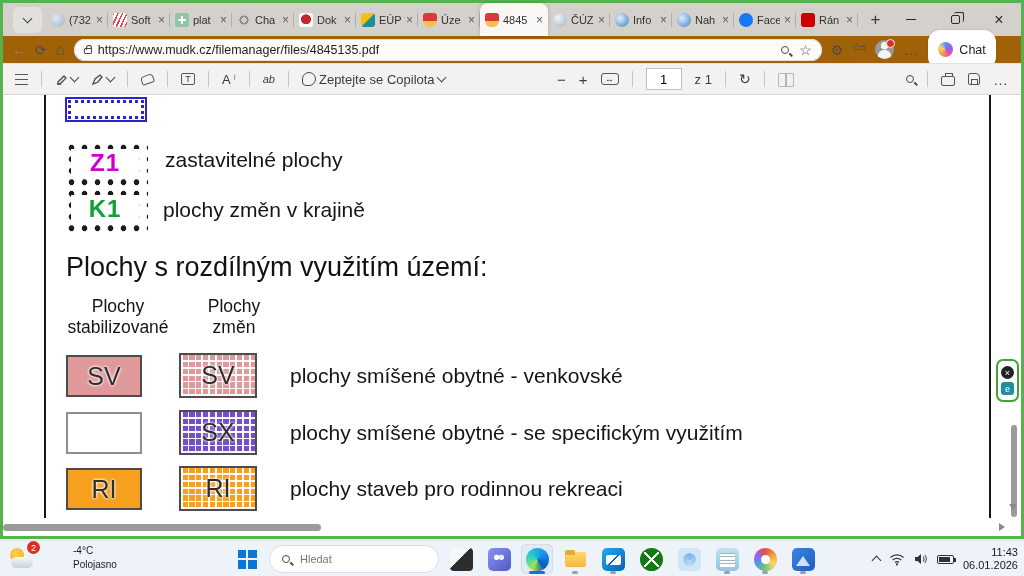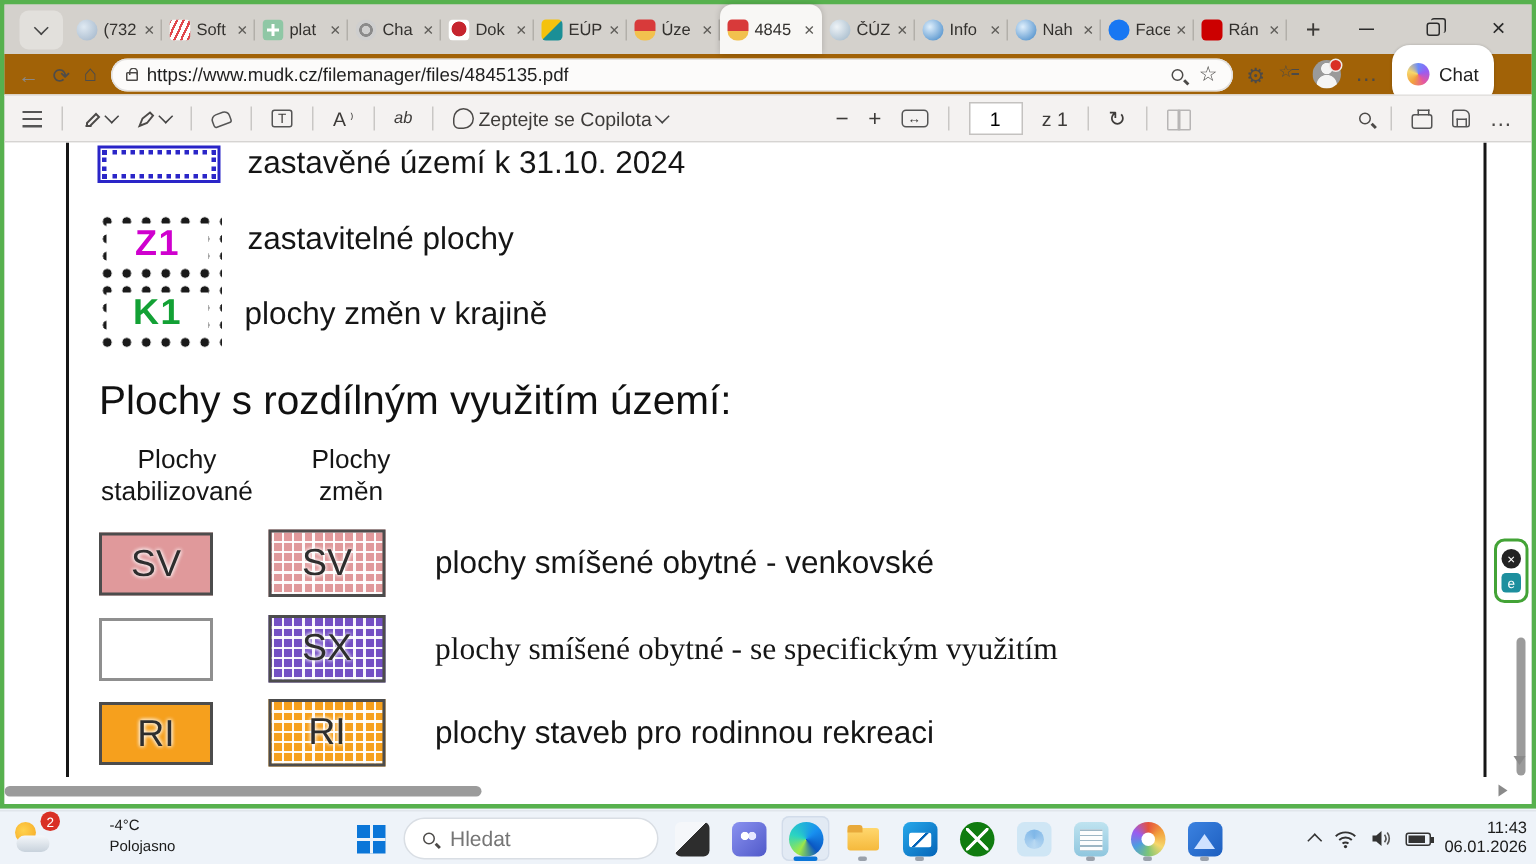--- a/index.html
+++ b/index.html
@@ -150,21 +150,21 @@
     color:#fff;font-size:9px;display:flex;align-items:center;justify-content:center;z-index:2;}
   .wtxt{font-size:10px;color:#1b1b1b;line-height:14px;margin-left:28px;}
   .tb-center{position:absolute;left:231px;top:3px;display:flex;align-items:center;gap:6px;}
   .startbtn{width:32px;height:30px;border:none;background:transparent;display:flex;align-items:center;justify-content:center;cursor:pointer;}
   .win-logo{width:19px;height:19px;background:#0b76d8;position:relative;}
   .win-logo::after{content:"";position:absolute;inset:0;
     background:linear-gradient(90deg,transparent 0 8.5px,#eef3f9 8.5px 10.5px,transparent 10.5px),
                linear-gradient(0deg,transparent 0 8.5px,#eef3f9 8.5px 10.5px,transparent 10.5px);}
   .tb-search{width:170px;height:28px;border-radius:14px;border:1px solid #d9dee4;background:#fff;
     display:flex;align-items:center;gap:8px;padding:0 12px;cursor:pointer;}
-  .tb-search input{border:none;outline:none;font-size:14px;width:110px;font-family:inherit;background:transparent;color:#ec4899;}
+  .tb-search input{border:none;outline:none;font-size:11px;width:110px;font-family:inherit;background:transparent;color:#ec4899;}
   .app{width:32px;height:30px;border:none;background:transparent;position:relative;display:flex;align-items:center;justify-content:center;cursor:pointer;padding:0;}
   .app.active-app{background:#e2eaf4;border-radius:5px;box-shadow:inset 0 0 0 1px #d2dcea;}
   .ic{width:23px;height:23px;border-radius:5px;}
   .ic-taskview{background:linear-gradient(135deg,#f5f7fa 0 45%,#2d2d2d 45% 100%);border-radius:4px;}
   .ic-teams{background:linear-gradient(135deg,#8a92f0,#5059c9);position:relative;}
   .ic-teams::after{content:"";position:absolute;left:5px;top:6px;width:12px;height:11px;border-radius:3px;
     background:radial-gradient(circle at 30% 30%,#fff 0 2.5px,transparent 3px),radial-gradient(circle at 70% 30%,#e6e8ff 0 2.5px,transparent 3px);}
   .ic-edge{border-radius:50%;background:conic-gradient(from 210deg,#9ee847,#2bd4c2 22%,#1890f0 55%,#0a57c2 80%,#9ee847);}
   .ic-folder{position:relative;background:transparent;}
   .ic-folder::before{content:"";position:absolute;left:1px;top:4px;width:21px;height:15px;border-radius:2px;background:linear-gradient(#ffd76e,#f5b93c);}
@@ -384,21 +384,20 @@
       <button class="tbtn">
           <span class="i-save"></span>
         </button>
       <button class="tbtn g-dots"></button>
     </div>
 
     <div class="pdfarea">
       <div class="page-frame"></div>
 
       <div class="pdf-abs boundary-sw" style="position:absolute;"></div>
-      <div class="pdf-abs leg-label" style="left:162px;top:0;line-height:27px;">zastavěné území k 31.10. 2024</div>
 
       <div class="pdf-abs dot-frame" style="left:59px;top:45px;">
         <span class="inner" style="color: rgb(207, 0, 206);">Z1</span>
       </div>
       <div class="pdf-abs leg-label" style="left:162px;top:53px;">zastavitelné plochy</div>
 
       <div class="pdf-abs dot-frame" style="left:59px;top:91px;">
         <span class="inner" style="color: rgb(19, 161, 53);">K1</span>
       </div>
       <div class="pdf-abs leg-label" style="left:160px;top:103px;">plochy změn v krajině</div>
@@ -419,21 +418,21 @@
         </div>
       <div class="pdf-abs sw grid" style="left: 176px; top: 258px; background-color: rgb(224, 153, 155);">
           <span>SV</span>
         </div>
       <div class="pdf-abs leg-label row-label" style="left:287px;top:258px;">plochy smíšené obytné - venkovské</div>
 
       <div class="pdf-abs sw empty" style="left:63px;top:317px;"></div>
       <div class="pdf-abs sw grid" style="left: 176px; top: 315px; background-color: rgb(116, 80, 196);">
           <span>SX</span>
         </div>
-      <div class="pdf-abs leg-label row-label" style="left:287px;top:315px;font-family:Liberation Serif, serif;">plochy smíšené obytné - se specifickým využitím</div>
+      <div class="pdf-abs leg-label row-label" style="left:287px;top:315px;">plochy smíšené obytné - se specifickým využitím</div>
 
       <div class="pdf-abs sw" style="left: 63px; top: 373px; background-color: rgb(246, 160, 29);">
           <span>RI</span>
         </div>
       <div class="pdf-abs sw grid" style="left: 176px; top: 371px; background-color: rgb(246, 160, 29);">
           <span>RI</span>
         </div>
       <div class="pdf-abs leg-label row-label" style="left:287px;top:371px;">plochy staveb pro rodinnou rekreaci</div>
 
       <div class="pdf-abs hthumb"></div>

